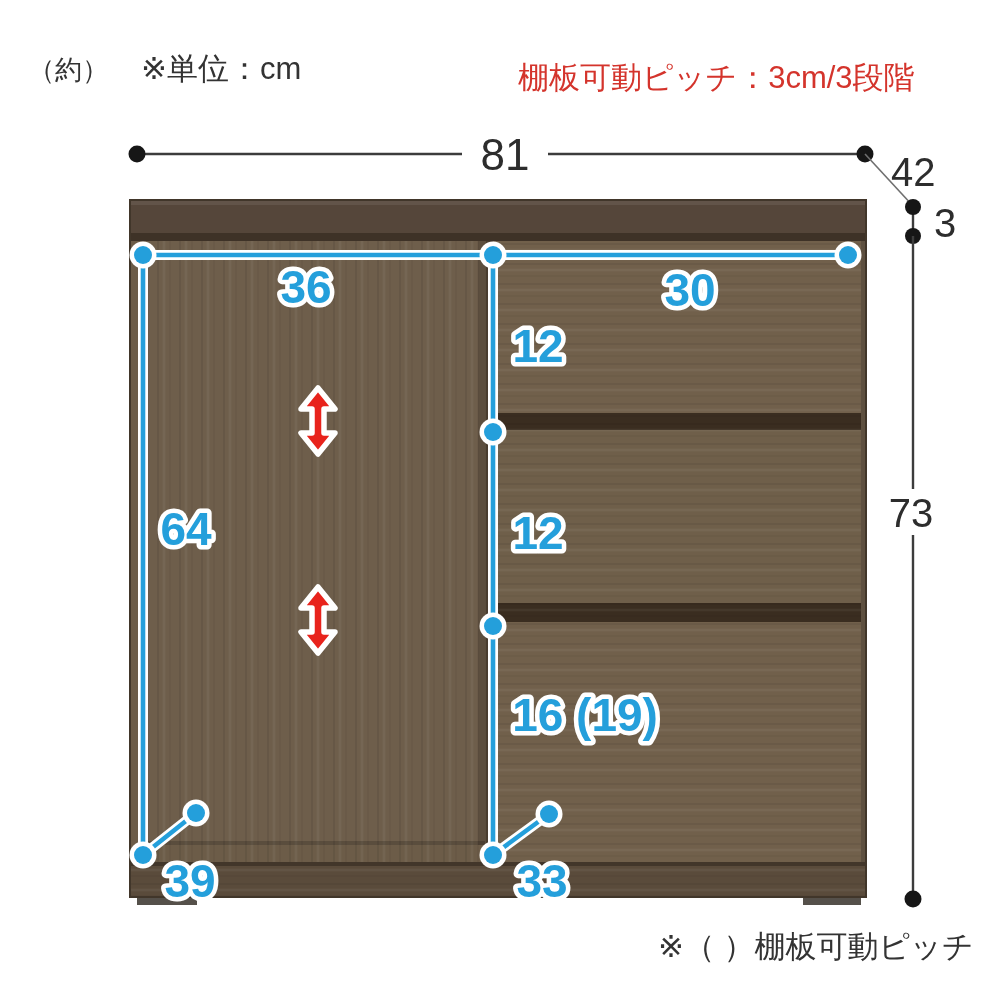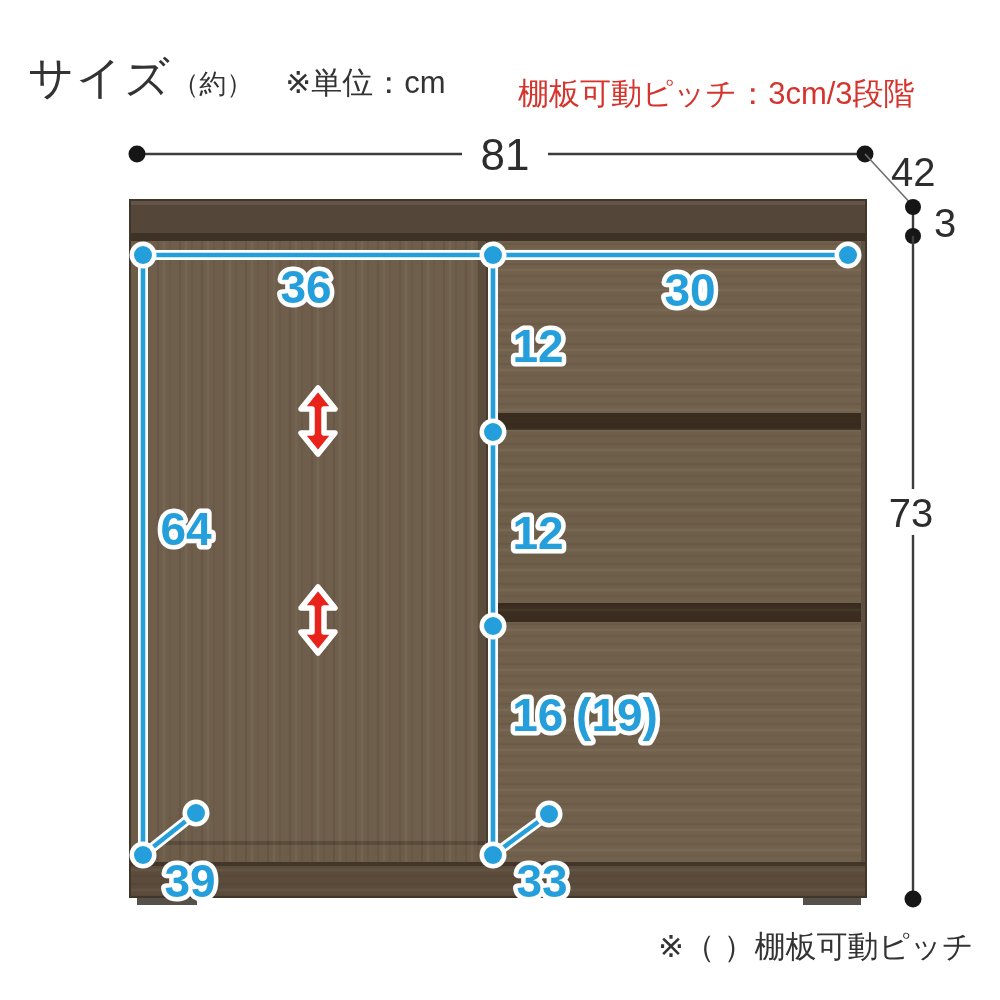--- a/index.html
+++ b/index.html
@@ -11,21 +11,21 @@
   html,body{margin:0;padding:0;}
   body{
     width:1000px;height:1000px;position:relative;background:#ffffff;
     font-family:"Liberation Sans","DejaVu Sans",sans-serif;color:var(--ink);
     overflow:hidden;
   }
   .header-row{position:absolute;left:28px;top:48px;display:flex;align-items:baseline;white-space:nowrap;}
   .title-main{font-size:45px;letter-spacing:2px;color:#333;}
   .title-approx{font-size:27px;color:#333;}
   .unit-note{font-size:31px;margin-left:32px;color:#333;}
-  .shelf-note{position:absolute;left:518px;top:73px;font-size:31px;color:var(--note-red);white-space:nowrap;}
+  .shelf-note{position:absolute;left:518px;top:57px;font-size:31px;color:var(--note-red);white-space:nowrap;}
   .footnote{position:absolute;left:658px;top:926px;font-size:31px;color:#333;white-space:nowrap;}
   svg{position:absolute;left:0;top:0;}
   .blk-line{stroke:#3c3c3c;stroke-width:2.4;fill:none;}
   .blk-thin{stroke:#6f6f6f;stroke-width:1.6;fill:none;}
   .blk-dot{fill:#161616;}
   .blk-num{fill:#2d2d2d;font-family:"Liberation Sans","DejaVu Sans",sans-serif;}
   .blue-case{stroke:#ffffff;stroke-width:10;stroke-linecap:round;fill:none;}
   .blue-line{stroke:var(--blue);stroke-width:4.6;stroke-linecap:round;fill:none;}
   .blue-dot-ring{fill:#ffffff;}
   .blue-dot{fill:var(--blue);}
@@ -34,21 +34,20 @@
     font-family:"Liberation Sans","DejaVu Sans",sans-serif;
     stroke:#ffffff;stroke-width:9px;paint-order:stroke;stroke-linejoin:round;
     text-anchor:middle;
   }
   .red-arrow{fill:var(--arrow-red);stroke:#ffffff;stroke-width:5.5;stroke-linejoin:round;}
 </style>
 </head>
 <body>
 
 <div class="header-row">
-  <span class="title-main">サイズ</span>
     <span class="title-approx">（約）</span>
     <span class="unit-note">※単位：cm</span>
 </div>
 <div class="shelf-note">棚板可動ピッチ：3cm/3段階</div>
 <div class="footnote">※（ ）棚板可動ピッチ</div>
 
 <svg width="1000" height="1000" viewBox="0 0 1000 1000">
   <defs>
     <pattern id="grainV" width="22" height="160" patternUnits="userSpaceOnUse">
       <line x1="4" y1="0" x2="4" y2="160" stroke="rgba(0,0,0,0.07)" stroke-width="2"></line>

